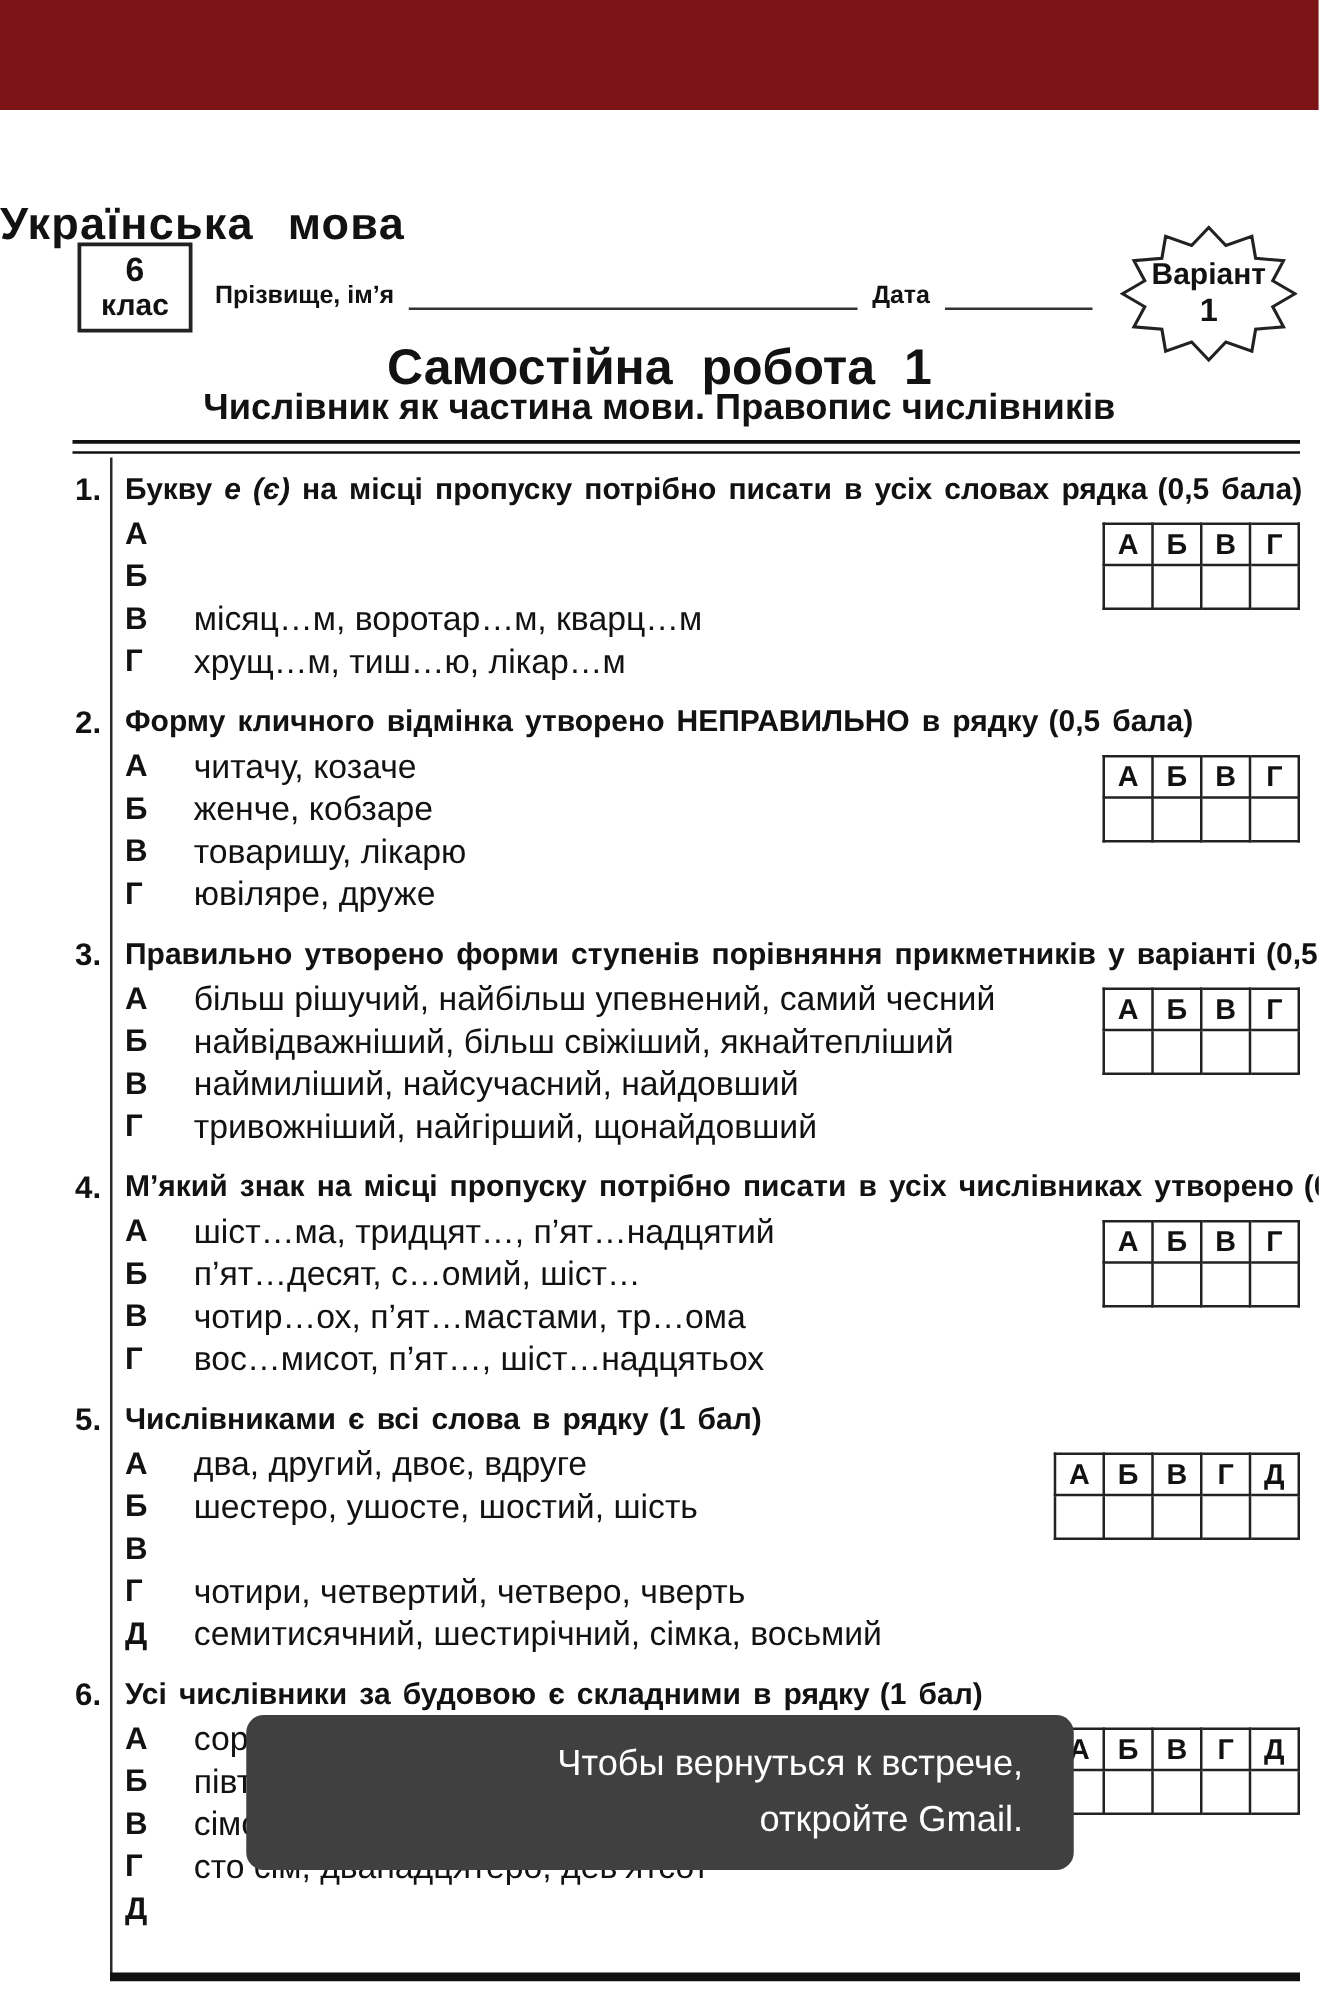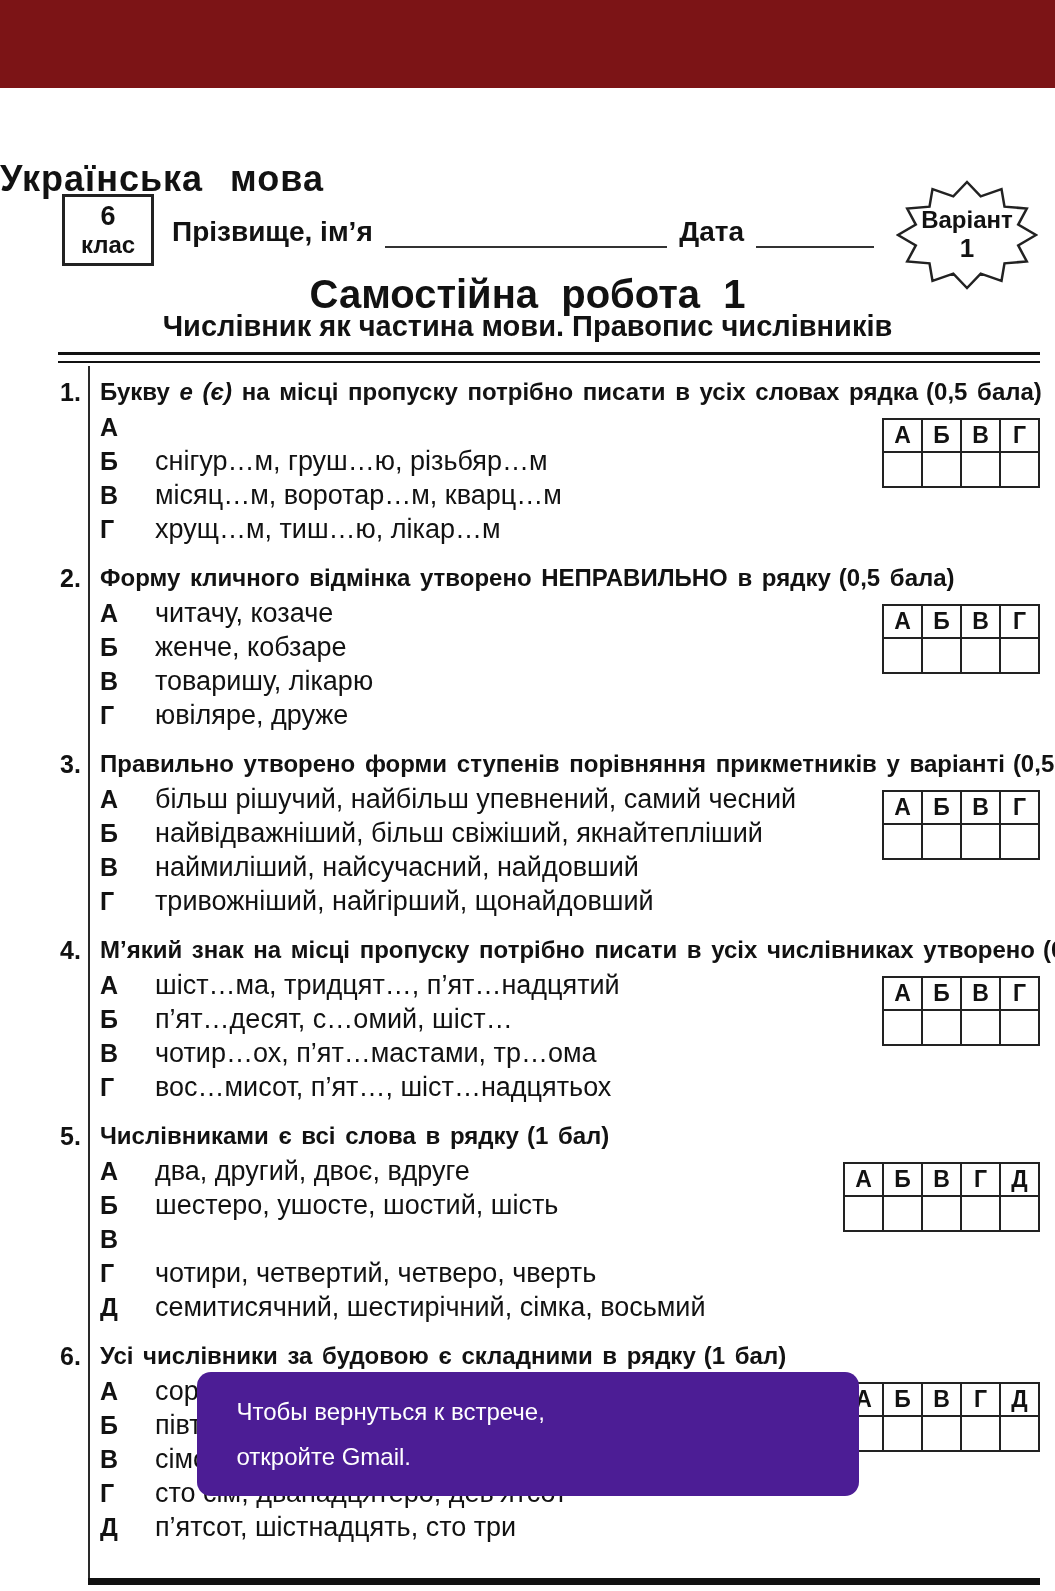--- a/index.html
+++ b/index.html
@@ -10,21 +10,21 @@
   }
   .topbar{position:absolute;left:0;top:0;width:1055px;height:88px;background:#7c1416;}
   .doc-title{position:absolute;left:0;top:158px;width:100%;
     font-size:36px;font-weight:600;word-spacing:16px;letter-spacing:1px;}
   .classbox{position:absolute;left:62px;top:194px;width:86px;height:66px;
     border:3px solid #222;display:flex;flex-direction:column;align-items:center;justify-content:center;
     font-weight:700;line-height:1.1;}
   .classbox .g{font-size:27px;}
   .classbox .l{font-size:24px;}
   .namerow{position:absolute;left:172px;top:214px;width:702px;display:flex;align-items:flex-end;
-    font-size:28px;font-weight:600;justify-content:space-between;}
+    font-size:20px;font-weight:600;justify-content:space-between;}
   .uline{border-bottom:2.5px solid #333;height:32px;flex:1;margin:0 12px;}
   .uline2{border-bottom:2.5px solid #333;height:32px;width:118px;margin-left:12px;}
   .variant{position:absolute;left:896px;top:180px;width:142px;height:110px;}
   .variant svg{position:absolute;left:0;top:0;}
   .variant .vtxt{position:absolute;left:0;top:0;width:100%;height:100%;
     display:flex;flex-direction:column;align-items:center;justify-content:center;
     font-weight:700;line-height:1.15;}
   .variant .v1{font-size:24px;}
   .variant .v2{font-size:26px;}
   .subtitle{position:absolute;left:0;top:272px;width:100%;text-align:center;
@@ -45,22 +45,22 @@
   .opt{display:flex;line-height:34px;font-size:27px;}
   .letter{width:55px;flex:0 0 55px;font-weight:700;font-size:25px;}
   .otext{white-space:nowrap;}
 
   .agrid{position:absolute;right:15px;top:50px;border-collapse:collapse;background:#fff;z-index:5;}
   .agrid td{border:2.5px solid #222;width:37px;height:31px;min-width:37px;
     text-align:center;vertical-align:middle;font-weight:700;font-size:23px;padding:0;}
   .agrid .gc{height:33px;}
 
   .toast{position:absolute;left:50%;top:1372px;transform:translateX(-50%);
-    width:582px;padding:17px 40px;background:#4c1d95;border-radius:14px;
-    color:#fff;font-size:24px;line-height:45px;text-align:left;z-index:50;}
+    width:582px;padding:17px 40px;background:#404040;border-radius:14px;
+    color:#fff;font-size:29px;line-height:45px;text-align:right;z-index:50;}
 </style>
 </head>
 <body>
 
 <div class="topbar"></div>
 
 <div class="doc-title">Українська мова</div>
 
 <div class="classbox">
   <div class="g">6</div>
@@ -93,21 +93,20 @@
 <div class="questions">
 
   <section class="q">
     <div class="qnum">1.</div>
     <div class="stem"><span>Букву </span><span class="emph">е (є)</span><span> на місці пропуску потрібно писати в усіх словах рядка</span><span class="points">(0,5 бала)</span></div>
     <div class="opt">
         <span class="letter">А</span>
       </div>
     <div class="opt">
         <span class="letter">Б</span>
-        <span class="otext">снігур…м, груш…ю, різьбяр…м</span>
       </div>
     <div class="opt">
         <span class="letter">В</span>
         <span class="otext">місяц…м, воротар…м, кварц…м</span>
       </div>
     <div class="opt">
         <span class="letter">Г</span>
         <span class="otext">хрущ…м, тиш…ю, лікар…м</span>
       </div>
     <table class="agrid">
@@ -295,21 +294,20 @@
     <div class="opt">
         <span class="letter">В</span>
         <span class="otext">сімо</span>
       </div>
     <div class="opt">
         <span class="letter">Г</span>
         <span class="otext">сто сім, дванадцятеро, дев’ятсот</span>
       </div>
     <div class="opt">
         <span class="letter">Д</span>
-        <span class="otext">п’ятсот, шістнадцять, сто три</span>
       </div>
     <table class="agrid">
         <tbody>
       <tr>
         <td>А</td>
         <td>Б</td>
         <td>В</td>
         <td>Г</td>
         <td>Д</td>
       </tr>

